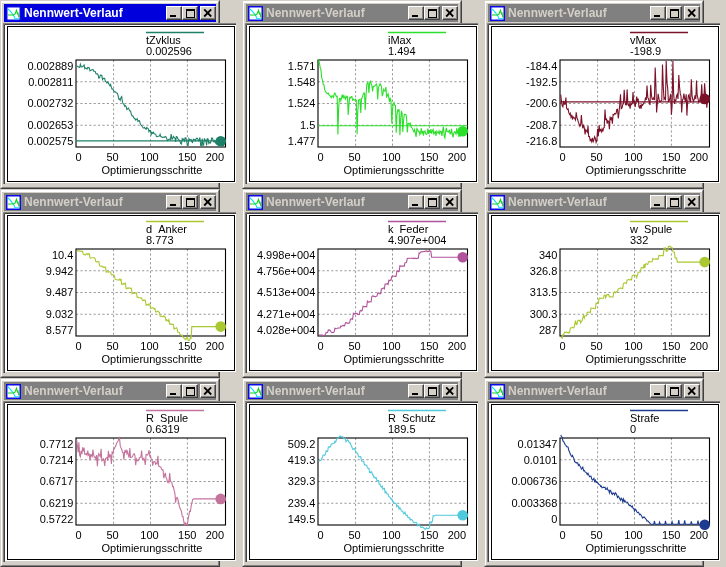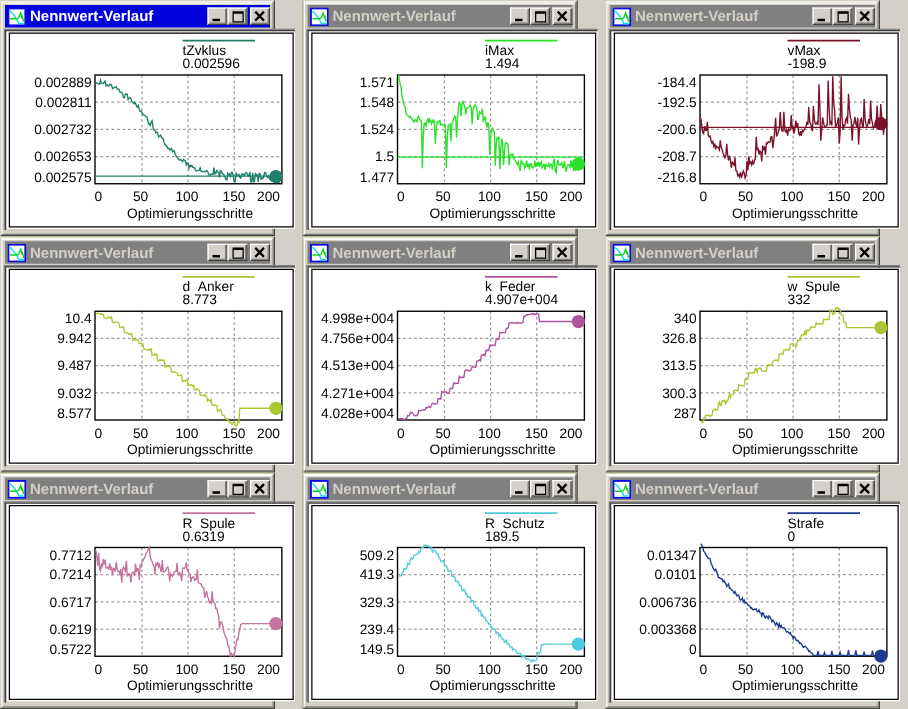--- a/index.html
+++ b/index.html
@@ -1,16 +1,16 @@
 <!DOCTYPE html>
 <html><head><meta charset="utf-8"><style>
 *{margin:0;padding:0;box-sizing:border-box}
 html,body{width:726px;height:567px;overflow:hidden;background:#d4d0c8;
  font-family:"Liberation Sans",sans-serif}
-.win{position:absolute;width:220px;height:189px;background:#4d7c0f;
+.win{position:absolute;width:220px;height:189px;background:#f97316;
  border:1px solid;border-color:#d4d0c8 #404040 #404040 #d4d0c8}
 .win2{position:absolute;inset:0;border:1px solid;border-color:#fff #808080 #808080 #fff;
  background:#d4d0c8;box-shadow:inset 0 1px 0 #fff}
 .tb{position:absolute;left:2px;top:2px;right:2px;height:18px}
 .tb.act{background:#0000dd}
 .tb.ina{background:#808080}
 .ic{position:absolute;left:2px;top:1.5px}
 .tt{position:absolute;left:20px;top:2px;font-size:12px;font-weight:bold;
  white-space:nowrap}
 .act .tt{color:#fff}

